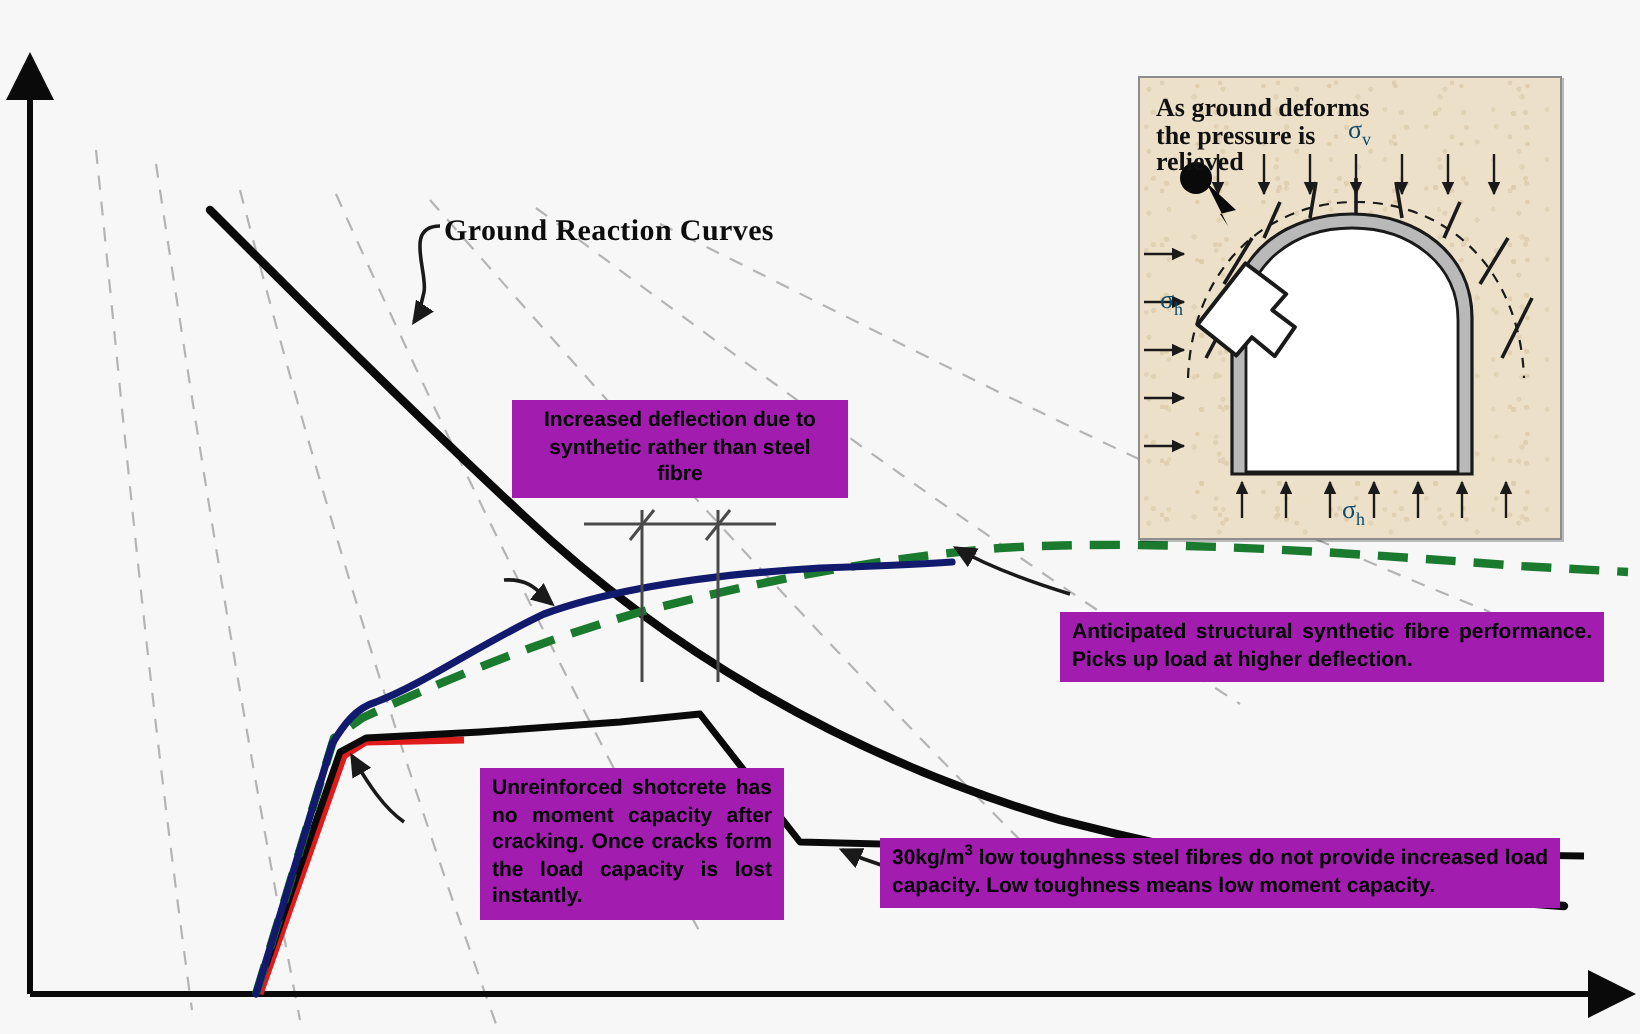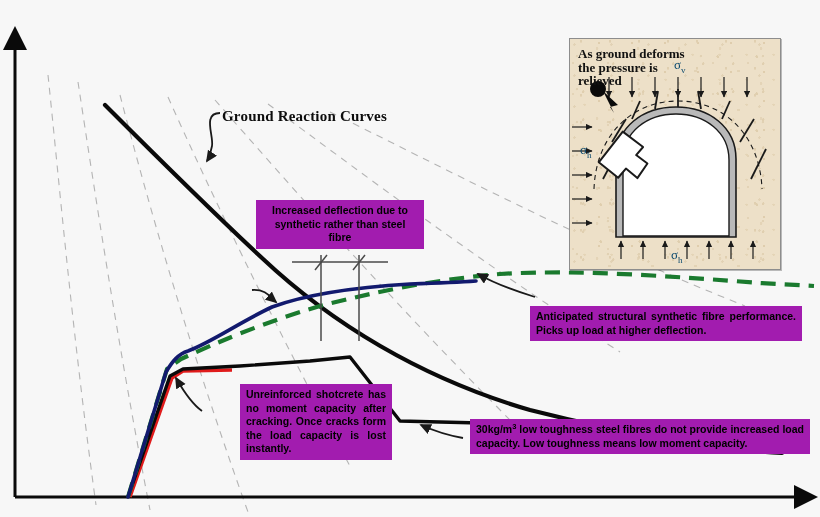--- a/index.html
+++ b/index.html
@@ -125,21 +125,21 @@
 
 
   <div class="callout" style="left:530px;top:306px;width:272px;">
     <span>Anticipated structural synthetic fibre performance. Picks up load at higher deflection.</span>
   </div>
 
   <div class="callout" style="left:208px;top:384px;width:152px;margin-left:32px;">
     <span>Unreinforced shotcrete has no moment capacity after cracking. Once cracks form the load capacity is lost instantly.</span>
   </div>
 
-  <div class="callout" style="left:470px;top:419px;width:340px;">
+  <div class="callout" style="left:440px;top:419px;width:340px;">
     <span>30kg/m</span><sup>3</sup><span> low toughness steel fibres do not provide increased load capacity. Low toughness means low moment capacity.</span>
   </div>
 
   <div id="inset">
     <div class="grain"></div>
 
     <svg class="layer" style="width:212px;height:232px;" viewBox="0 0 212 232">
       <defs>
         <marker id="tArrow" markerWidth="6" markerHeight="6" refX="5" refY="2.6" orient="auto" markerUnits="strokeWidth">
           <path d="M0,0 L5.5,2.6 L0,5.2 z" fill="#1a1a1a"></path>

